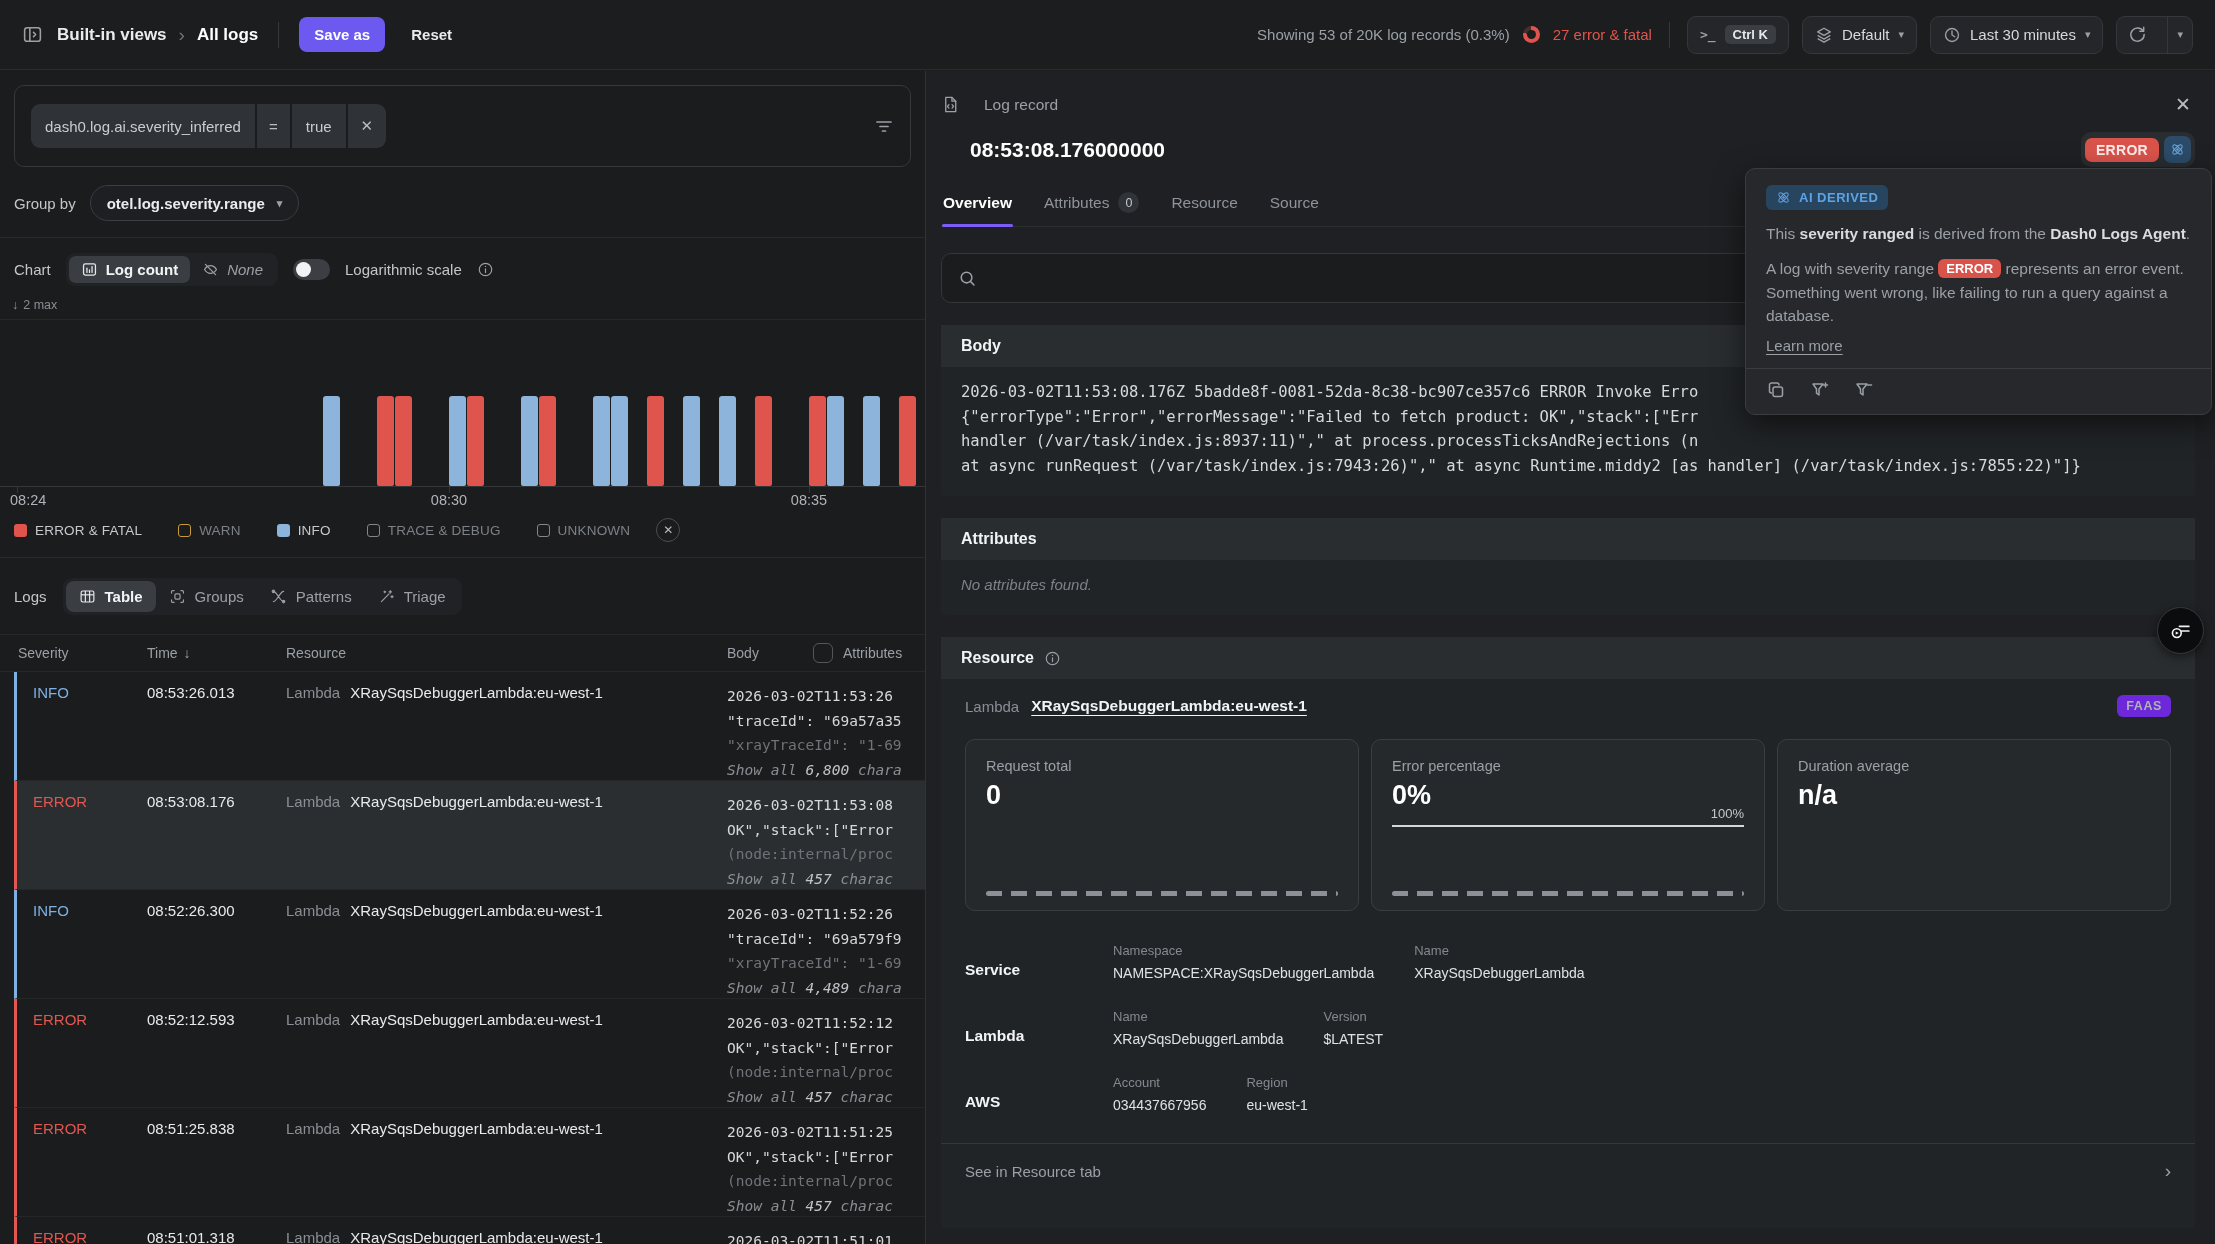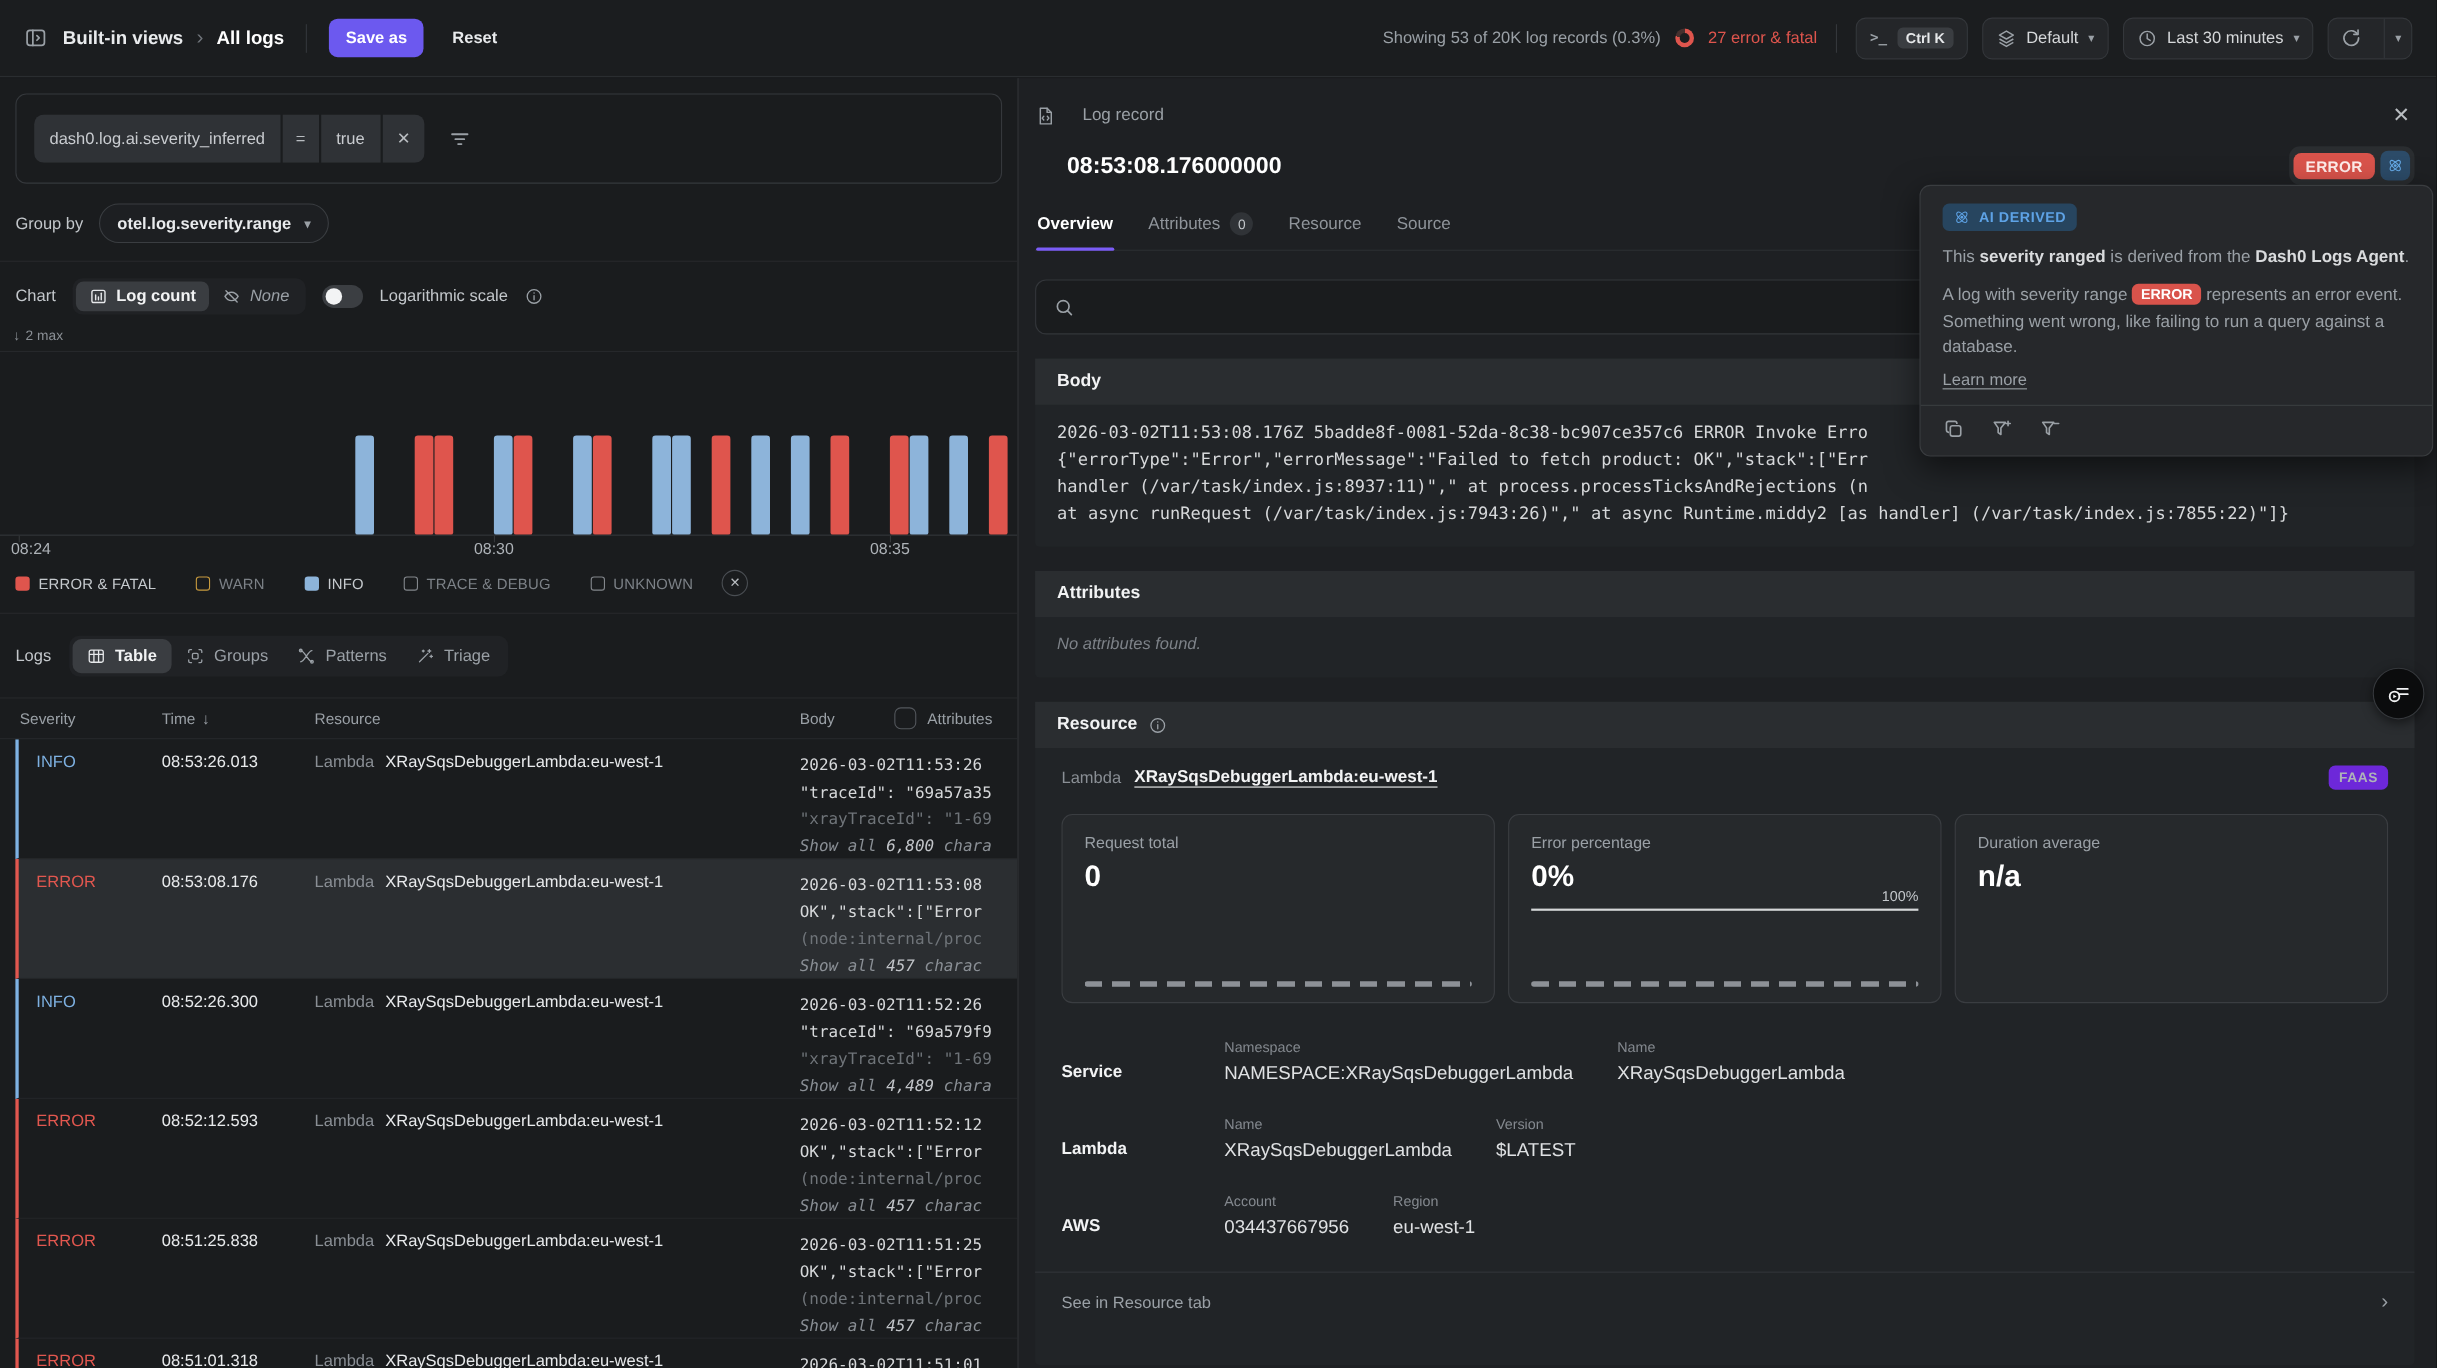--- a/index.html
+++ b/index.html
@@ -32,21 +32,21 @@
   .caret{color:#9aa0a6;font-size:11px;}
   .split{padding:0;}
   .split .seg{display:flex;align-items:center;justify-content:center;height:100%;padding:0 11px;}
   .split .seg+.seg{border-left:1px solid #34373b;padding:0 9px;}
   .icon{display:inline-flex;color:#9aa0a6;}
   svg{display:block;}
 
   
   .left-panel{position:absolute;top:71px;left:0;width:925px;bottom:0;background:#1a1c1e;overflow:hidden;}
   .filter-box{margin:14px 14px 0;height:82px;border:1px solid #35383c;border-radius:10px;
-              display:flex;align-items:center;padding:0 16px;gap:22px;}
+              display:flex;align-items:center;padding:0 16px;gap:22px;justify-content:space-between;}
   .pill-group{display:flex;gap:2px;border-radius:9px;overflow:hidden;}
   .pill-seg{background:#2f3236;color:#c9ccd0;font-size:15px;display:flex;align-items:center;
             padding:0 14px;height:44px;cursor:pointer;}
   .pill-seg.op{padding:0 12px;color:#b9bdc1;}
   .pill-seg.x{padding:0 13px;font-size:15px;color:#b9bdc1;}
   .group-row{margin:18px 14px 0;display:flex;align-items:center;gap:14px;height:36px;}
   .group-label{font-size:15px;color:#c3c7cb;}
   .select-pill{height:36px;border:1px solid #3a3d41;border-radius:18px;display:flex;align-items:center;
                gap:12px;padding:0 16px;font-size:15px;font-weight:600;color:#e9ebed;cursor:pointer;background:#1d1f22;}
   .hr{height:1px;background:#27292c;margin-top:16px;}
@@ -131,21 +131,21 @@
   .metric-value{font-size:27px;font-weight:700;color:#ffffff;margin-top:6px;}
   .metric-axis{margin-top:14px;position:relative;border-bottom:2px solid #d4d6d8;}
   .metric-axis span{position:absolute;right:0;top:-19px;font-size:13px;color:#c3c7cb;}
   .spark{margin-top:auto;height:5px;border-radius:3px;
          background:repeating-linear-gradient(90deg,#8d9197 0 16px,transparent 16px 25px);}
   .kv-groups{margin-top:18px;}
   .kv-row{display:flex;padding:14px 24px;}
   .kv-group-label{width:148px;flex:none;font-size:15.5px;font-weight:700;color:#f2f3f4;align-self:flex-end;padding-bottom:2px;}
   .kv-fields{display:flex;gap:40px;}
   .kv-field .fl{font-size:13px;color:#84898f;margin-bottom:7px;}
-  .kv-field .fv{font-size:17px;color:#dfe1e3;text-align:right;}
+  .kv-field .fv{font-size:14px;color:#dfe1e3;text-align:right;}
   .res-footer{margin-top:16px;border-top:1px solid #33363a;padding:16px 24px;display:flex;align-items:center;}
   .res-footer .txt{color:#9aa0a6;font-size:15px;}
   .res-footer .chev{margin-left:auto;color:#9aa0a6;font-size:19px;}
 
   
   .ai-tooltip{position:absolute;left:1745px;top:168px;width:467px;background:#26282b;border:1px solid #3a3d40;
               border-radius:10px;padding:16px 20px 14px;z-index:50;box-shadow:0 10px 30px rgba(0,0,0,.55);}
   .ai-badge{display:inline-flex;align-items:center;gap:8px;background:#27455f;border-radius:6px;
             padding:5px 10px;color:#5ea3e6;font-size:13px;font-weight:700;letter-spacing:.5px;}
   .ai-tooltip p{margin:12px 0 0;font-size:15.5px;line-height:1.5;color:#9aa0a6;}

